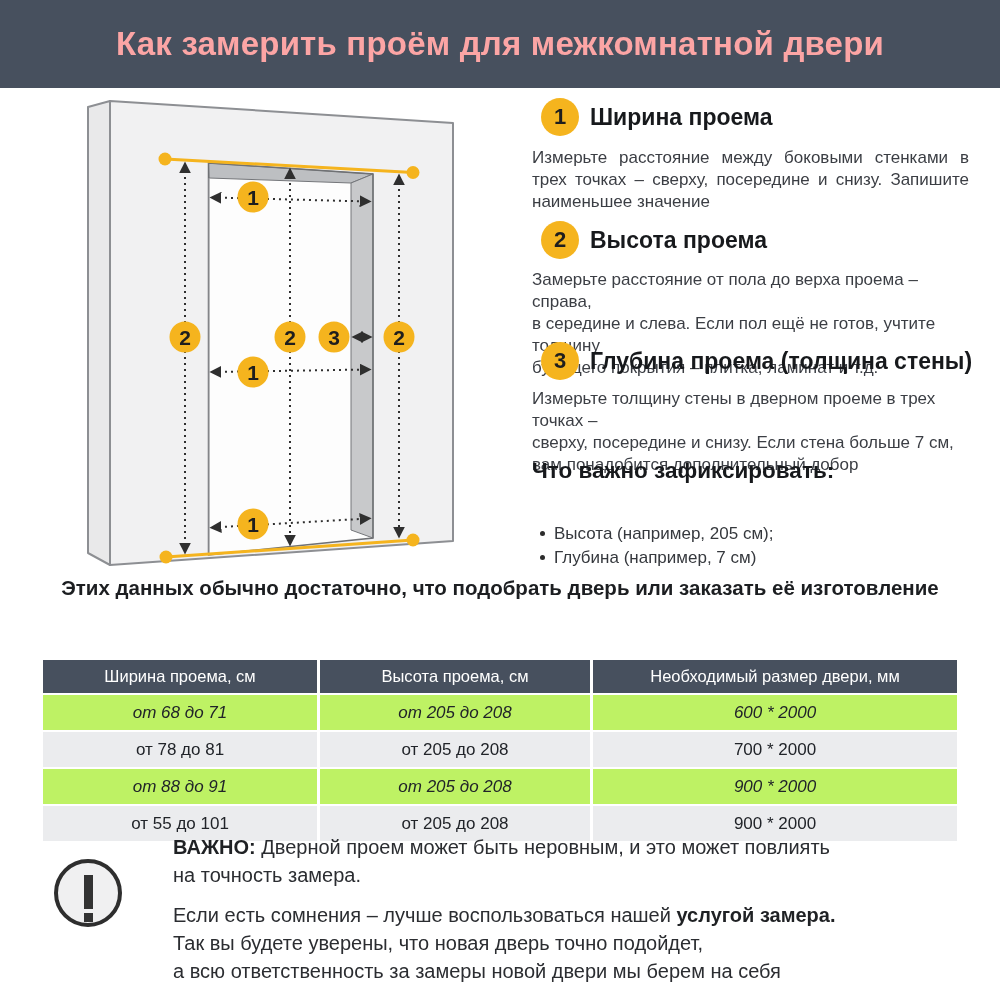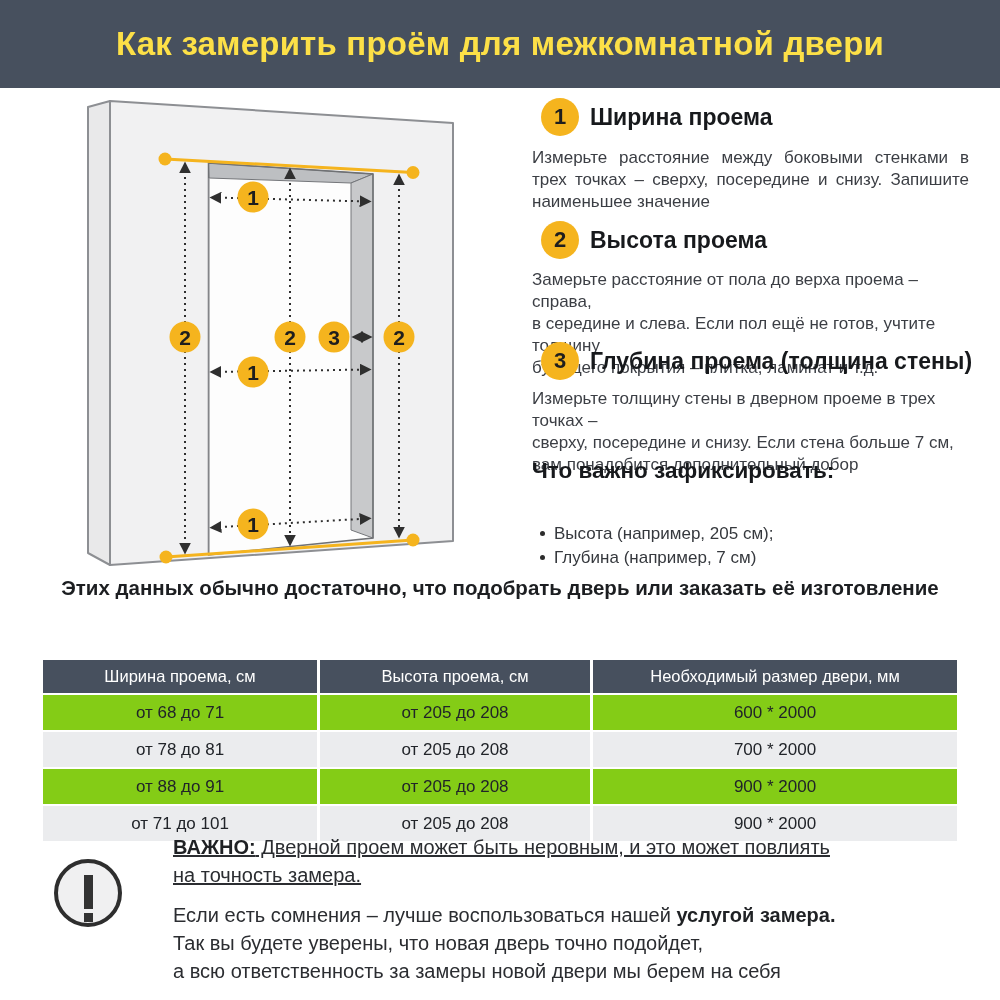--- a/index.html
+++ b/index.html
@@ -6,21 +6,21 @@
   .page {
     position:relative; width:1000px; height:1000px; margin:0 auto;
     background:#ffffff; overflow:hidden;
     font-family:"Liberation Sans", sans-serif; color:#2b2d31;
   }
   
   .header {
     position:absolute; left:0; top:0; width:1000px; height:88px;
     background:#47505e; display:flex; align-items:center; justify-content:center;
   }
-  .header .title { color:#fde047; font-size:33px; font-weight:bold; letter-spacing:.2px; }
+  .header .title { color:#fca5a5; font-size:33px; font-weight:bold; letter-spacing:.2px; }
 
   
   .diagram { position:absolute; left:60px; top:90px; }
 
   
   .step-badge {
     position:absolute; width:38px; height:38px; border-radius:50%;
     background:#f5b41e; display:flex; align-items:center; justify-content:center;
     font-size:22px; font-weight:bold; color:#1e1e1e;
   }
@@ -48,21 +48,21 @@
     column-gap:3px; row-gap:2px;
   }
   .th {
     height:33px; background:#47505e; color:#ffffff; font-size:16.5px;
     display:flex; align-items:center; justify-content:center;margin-top:38px;
   }
   .td {
     height:35px; font-size:17px; color:#212429;
     display:flex; align-items:center; justify-content:center;
   }
-  .row-a { background:#84cc16; }
+  .row-a { background:#bef264;font-style:italic; }
   .row-b { background:#ebecee; }
 
   
   .imp-icon {
     position:absolute; left:54px; top:859px; width:68px; height:68px;
     border:4px solid #2e2e2e; border-radius:50%; background:#f0f0f1;
     box-sizing:border-box; display:flex; flex-direction:column; align-items:center;
   }
   .imp-bar { width:9px; height:34px; background:#333333; margin-top:12px; }
   .imp-dot { width:9px; height:9px; background:#333333; margin-top:4px; }
@@ -190,30 +190,30 @@
     <div class="td row-a">600 * 2000</div>
 
     <div class="td row-b">от 78 до 81</div>
     <div class="td row-b">от 205 до 208</div>
     <div class="td row-b">700 * 2000</div>
 
     <div class="td row-a">от 88 до 91</div>
     <div class="td row-a">от 205 до 208</div>
     <div class="td row-a">900 * 2000</div>
 
-    <div class="td row-b">от 71 до 101</div>
+    <div class="td row-b">от 55 до 101</div>
     <div class="td row-b">от 205 до 208</div>
     <div class="td row-b">900 * 2000</div>
   </div>
 
   <div class="imp-icon">
     <div class="imp-bar"></div>
     <div class="imp-dot"></div>
   </div>
-  <div class="imp-text" style="top:833px;text-decoration:underline;">
+  <div class="imp-text" style="top:833px;">
     <span class="b">ВАЖНО:</span><span class="pre"> Дверной проем может быть неровным, и это может повлиять
 на точность замера.</span>
   </div>
   <div class="imp-text" style="top:901px;">
     <span class="pre">Если есть сомнения – лучше воспользоваться нашей </span><span class="b">услугой замера.</span><span class="pre">
 Так вы будете уверены, что новая дверь точно подойдет,
 а всю ответственность за замеры новой двери мы берем на себя</span>
   </div>
 
 </div>

